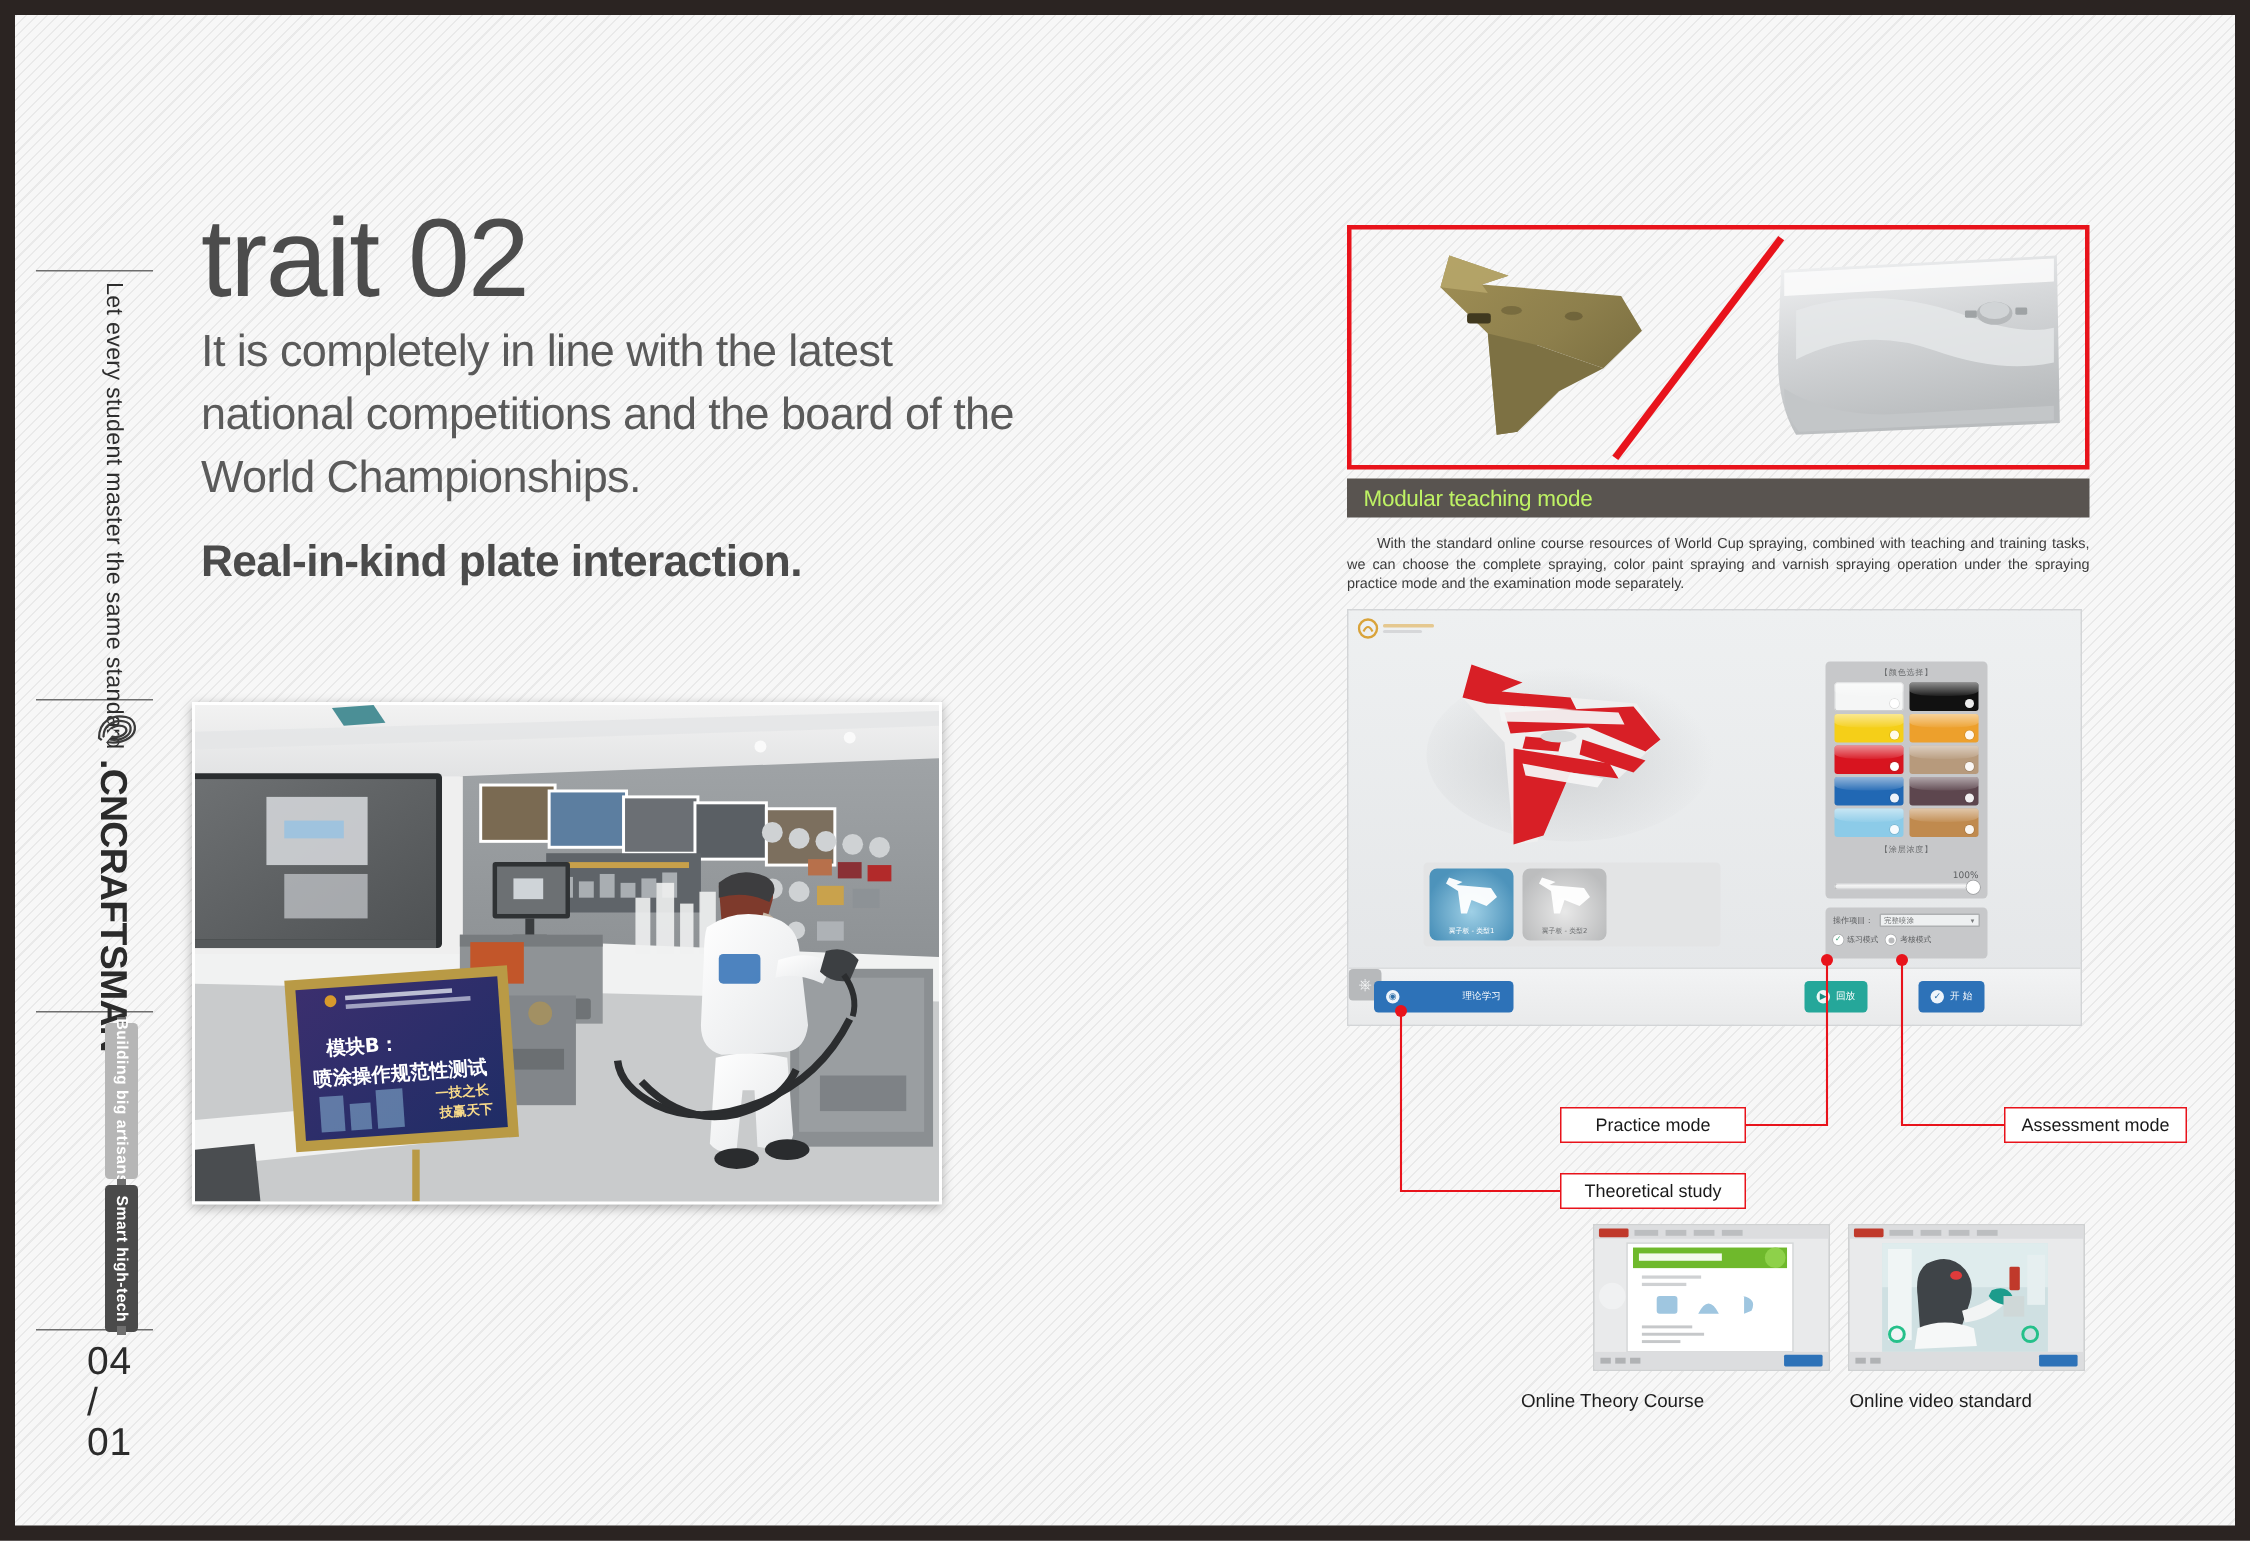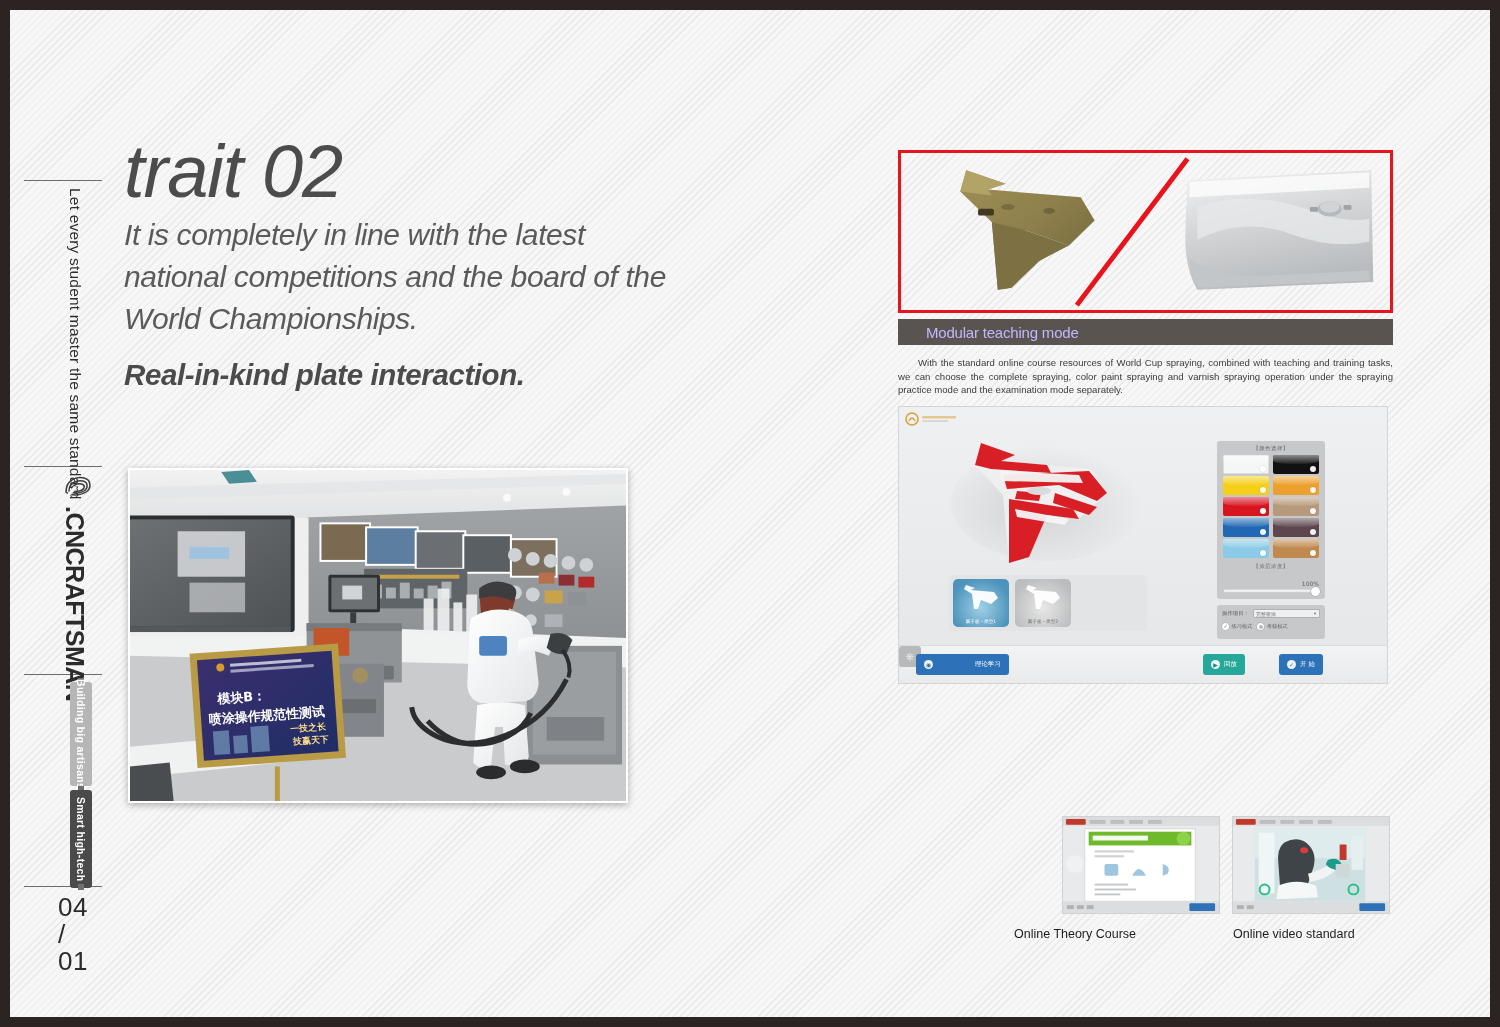--- a/index.html
+++ b/index.html
@@ -71,21 +71,21 @@
   .pill-nub {
     position: absolute; left: 60px; width: 6px; height: 6px; background:#6f6f6f;
   }
   #pagenum {
     position: absolute; left: 40px; top: 884px;
     font-size: 26px; line-height: 27px; color: #2b2b2b;
     letter-spacing: 0.5px;
   }
 
   
-  #lead { position: absolute; left: 114px; top: 124px; width: 560px; font-style: italic; }
+  #lead { position: absolute; left: 124px; top: 124px; width: 560px; }
   #lead-kicker {
     font-size: 74px; line-height: 76px; font-weight: 400;
     color: #4c4c4c; letter-spacing: -1px;
   }
   #lead-bold {
     margin-top: 18px;
     font-size: 29.5px; font-weight: 700; color: #4b4b4b; letter-spacing: -0.4px;
   }
   #lead-body {
     margin-top: 4px;
@@ -115,21 +115,21 @@
   #parts-frame svg { display:block; width:100%; height:100%; }
 
   #mod-bar {
     position: relative;
     margin-top: 6px;
     width: 495px; height: 26px;
     background: #595450;
     display: flex; align-items: center;
   }
   #mod-bar-label {
-    color: #c4b5fd; font-size: 15px; padding-left: 28px; letter-spacing: -0.2px; text-align: center;
+    color: #bef264; font-size: 15px; padding-left: 11px; letter-spacing: -0.2px; text-align: center;
   }
 
   #mod-para {
     margin-top: 11px; width: 495px;
     font-size: 9.6px; line-height: 13.5px;
     color: #3b3b3b; text-align: justify; text-indent: 20px;
   }
 
   
   #app {
@@ -647,20 +647,39 @@
         <span>回放</span>
       </div>
       <div class="app-btn" id="btn-start">
         <span class="bi">✓</span>
         <span>开 始</span>
       </div>
       <div id="btn-power">⎈</div>
     </div>
   </div>
 
+  <div id="callouts">
+    <svg viewBox="0 0 560 420" preserveAspectRatio="none">
+      <g stroke="#e8131b" stroke-width="1.4" fill="none">
+
+        <path d="M36 268 L36 388 L142 388"></path>
+
+        <path d="M320 234 L320 344 L266 344"></path>
+
+        <path d="M370 234 L370 344 L438 344"></path>
+      </g>
+      <circle cx="36" cy="268" r="4" fill="#e8131b"></circle>
+      <circle cx="320" cy="234" r="4" fill="#e8131b"></circle>
+      <circle cx="370" cy="234" r="4" fill="#e8131b"></circle>
+    </svg>
+
+    <div class="cbox" id="cb-practice">Practice mode</div>
+    <div class="cbox" id="cb-theory">Theoretical study</div>
+    <div class="cbox" id="cb-assessment">Assessment mode</div>
+  </div>
 
   <div class="vid" id="vid-1">
     <svg viewBox="0 0 158 98" preserveAspectRatio="none">
       <rect width="158" height="98" fill="#e9eaeb"></rect>
       <rect x="0" y="0" width="158" height="9" fill="#dcdddf"></rect>
       <rect x="3" y="2" width="20" height="6" rx="1" fill="#c0392b"></rect>
       <g fill="#bcbec0">
         <rect x="27" y="3" width="16" height="4"></rect>
           <rect x="48" y="3" width="14" height="4"></rect>
         <rect x="67" y="3" width="14" height="4"></rect>

